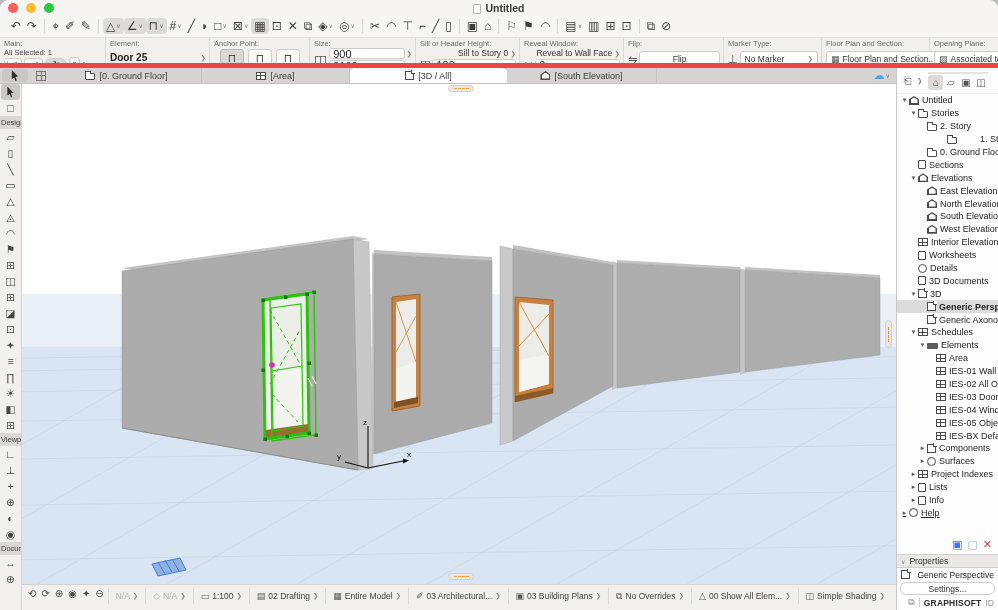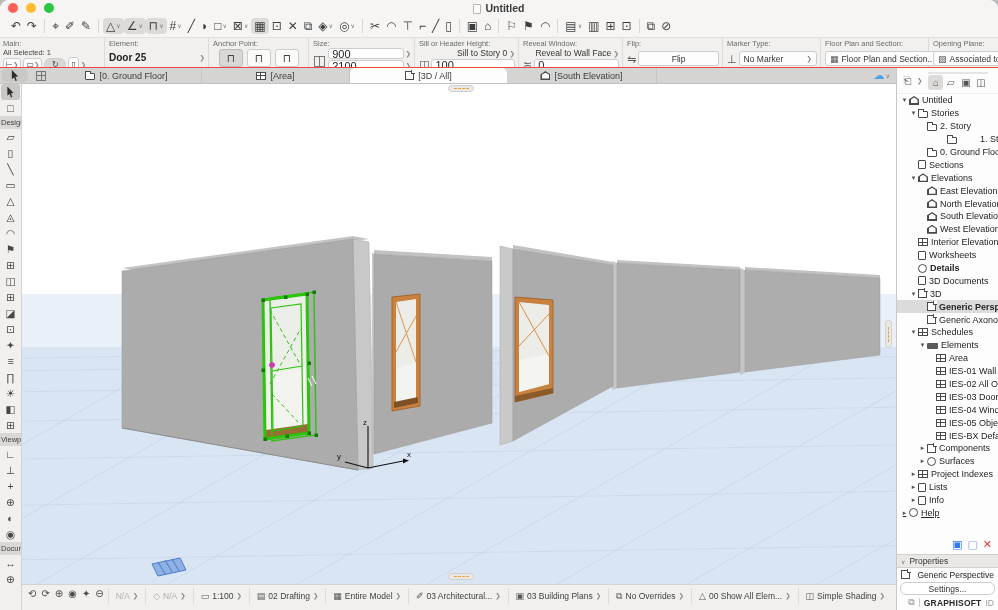--- a/index.html
+++ b/index.html
@@ -14,21 +14,21 @@
   .doc-ic { display:inline-block; width:8px; height:10px; border:1px solid #b8b4b0; background:#fdfdfd; border-radius:1px; vertical-align:-2px; margin-right:4px; }
 
   
   #toolbar1 { position:absolute; top:15px; left:0; right:0; height:23px; background:#f6f5f4; display:flex; align-items:center; padding-left:8px; border-bottom:1px solid #e2e0de; overflow:hidden; }
   .tb-it { font-size:12px; color:#3d3d3d; padding:1px 3px; border-radius:4px; display:flex; align-items:center; line-height:14px; cursor:default; }
   .tb-it.act { background:#dcdbd9; }
   .tb-it .chev { font-size:6px; color:#777; margin-left:1px; }
   .tb-sep { width:1px; height:14px; background:#d8d6d4; margin:0 4px; flex:none; }
 
   
-  #infobox { position:absolute; top:38px; left:0; right:0; height:30px; background:#f1f0ef; border-bottom:1px solid #ef4444; display:flex; overflow:hidden;justify-content:center; }
+  #infobox { position:absolute; top:38px; left:0; right:0; height:30px; background:#f1f0ef; border-bottom:5px solid #ef4444; display:flex; overflow:hidden; }
   .ib-sec { position:relative; flex:none; border-right:1px solid #ddDBD9; padding:1px 3px 1px 4px; }
   .ib-label { font-size:7.5px; color:#6b6b6b; white-space:nowrap; }
   .ib-row { display:flex; align-items:center; gap:2px; }
   .ib-btn { background:#fdfdfd; border:1px solid #cfcdcb; border-radius:3px; font-size:8px; color:#444; padding:0 2px; display:flex; align-items:center; height:13px; white-space:nowrap; }
   .ib-chev { font-size:6.5px; color:#888; }
   .ib-input { background:#fff; border:1px solid #cfcdcb; border-radius:3px; font-size:11px; color:#222; height:11px; line-height:10px; padding:0 3px; flex:1; }
   .ib-ic { font-size:11px; color:#555; line-height:12px; }
   .anchor-btn { width:24px; height:18px; border:1px solid #cfcdcb; border-radius:3px; background:#fbfbfa; font-size:11px; color:#444; display:flex; align-items:center; justify-content:center; }
   .anchor-btn.sel { background:#d9d8d6; border-color:#bdbbb9; }
   .ib-white-btn { background:#fdfdfd; border:1px solid #cfcdcb; border-radius:3px; height:15px; display:flex; align-items:center; justify-content:center; gap:3px; font-size:8.5px; color:#333; flex:1; white-space:nowrap; padding:0 4px; }
@@ -529,21 +529,21 @@
         <div class="trow" style="padding-left: 12px;">
           <span class="tchev"></span>
           <span class="ti ti-grid"></span>
           <span class="tlabel">Interior Elevations</span>
         </div>
         <div class="trow" style="padding-left: 12px;">
           <span class="tchev"></span>
           <span class="ti ti-doc"></span>
           <span class="tlabel">Worksheets</span>
         </div>
-        <div class="trow" style="padding-left: 12px; font-weight: bold;">
+        <div class="trow" style="padding-left: 12px;">
           <span class="tchev"></span>
           <span class="ti ti-round"></span>
           <span class="tlabel">Details</span>
         </div>
         <div class="trow" style="padding-left: 12px;">
           <span class="tchev"></span>
           <span class="ti ti-doc"></span>
           <span class="tlabel">3D Documents</span>
         </div>
         <div class="trow" style="padding-left: 12px;">

